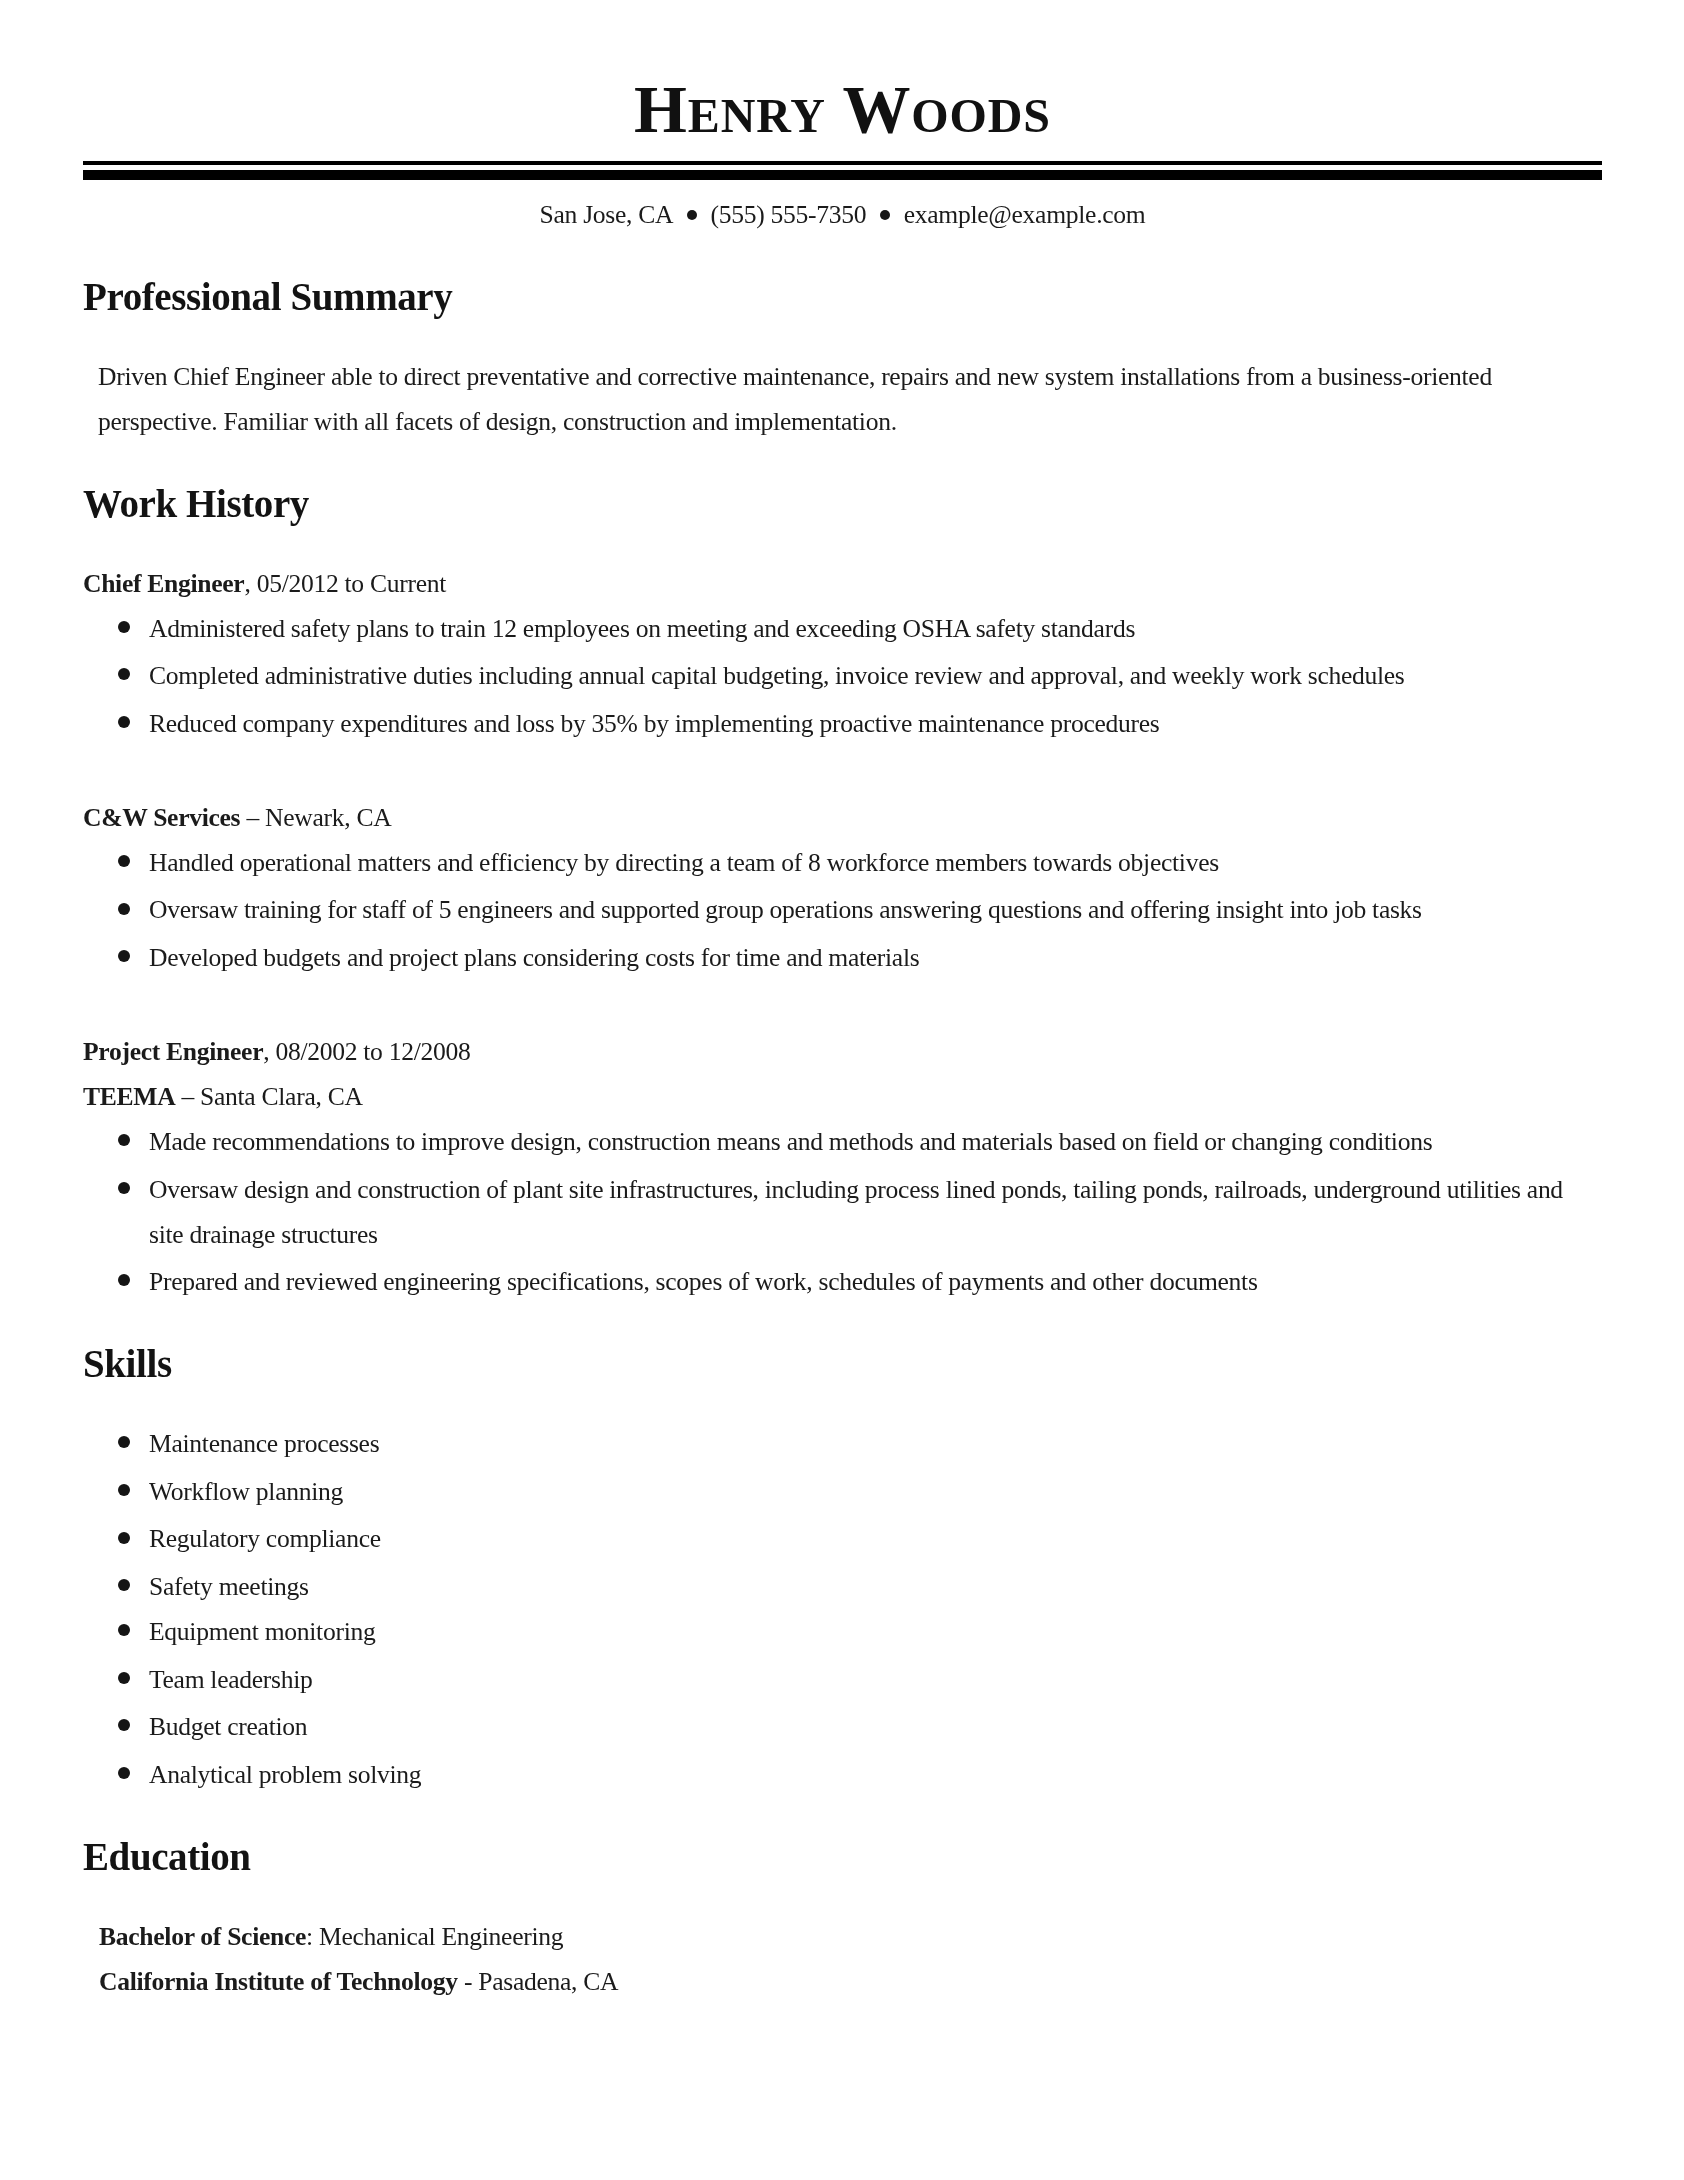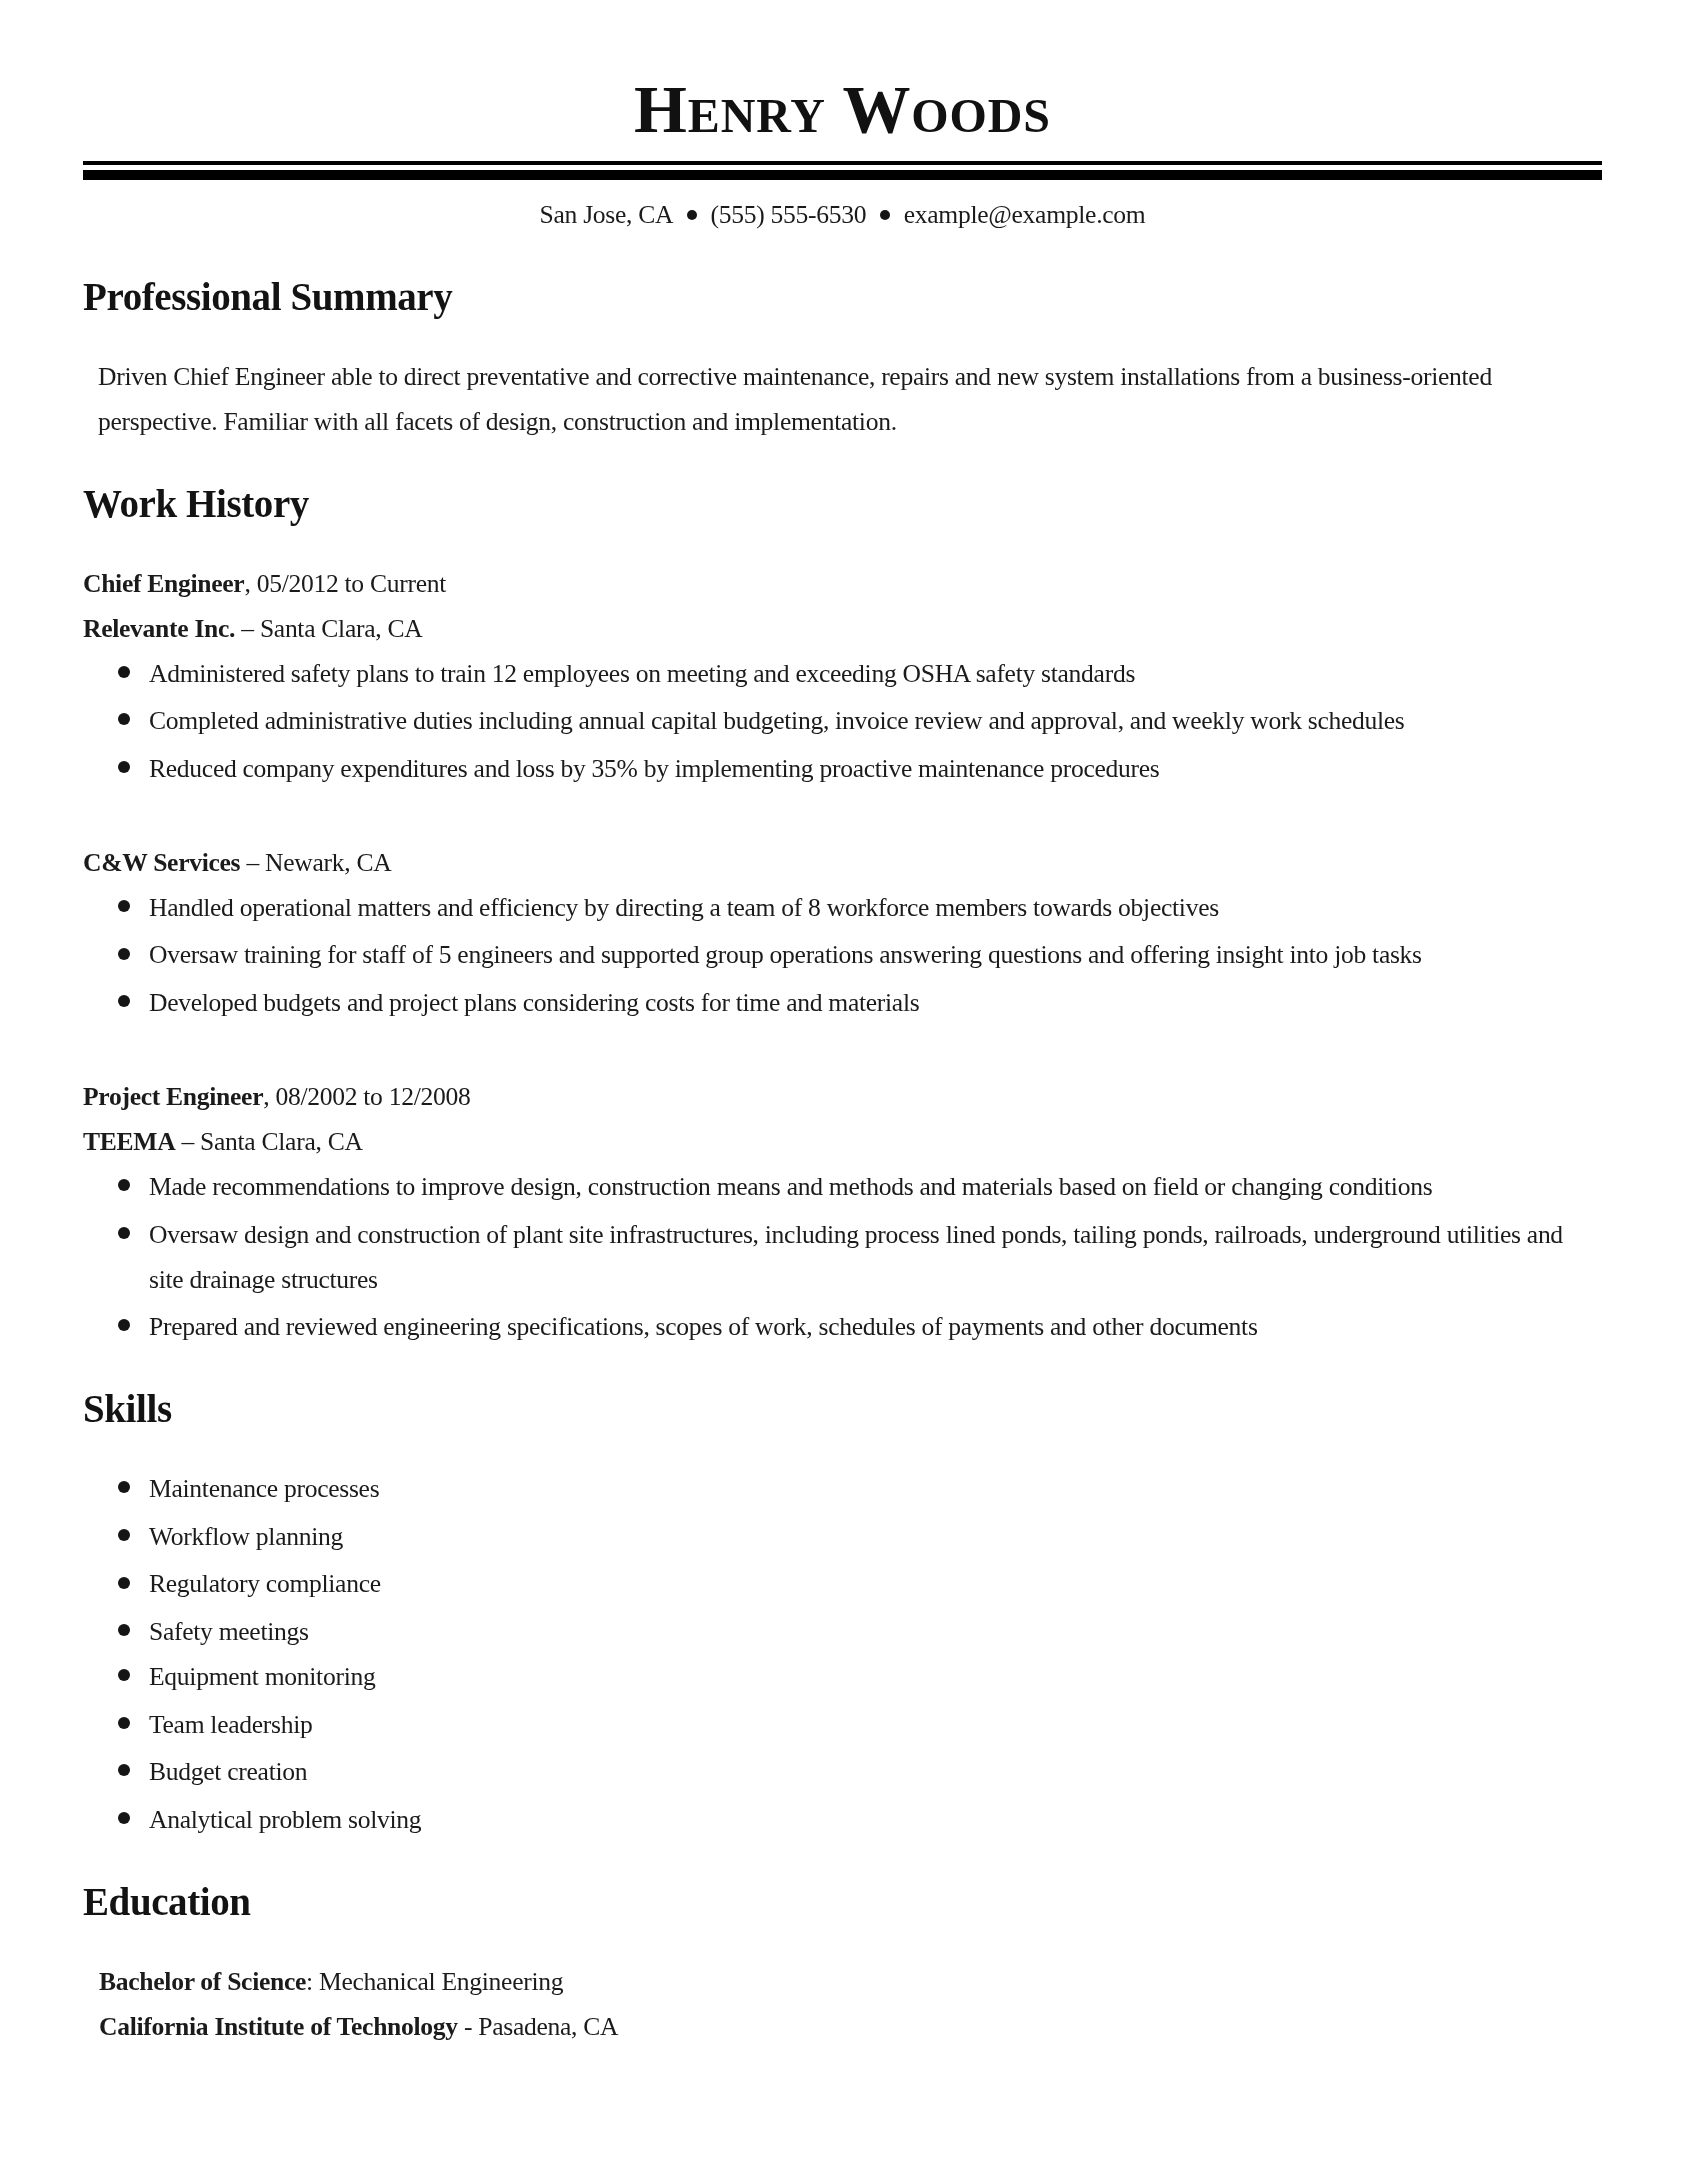--- a/index.html
+++ b/index.html
@@ -112,35 +112,34 @@
 
   <header>
     <h1 class="name">Henry Woods</h1>
 
     <div class="rules">
       <div class="rule-thin"></div>
       <div class="rule-thick"></div>
     </div>
 
     <p class="contact">
-      <span>San Jose, CA</span><span class="sep-dot"></span><span>(555) 555-6530</span><span class="sep-dot"></span><span>example@example.com</span>
+      <span>San Jose, CA</span><span class="sep-dot"></span><span>(555) 555-7350</span><span class="sep-dot"></span><span>example@example.com</span>
     </p>
   </header>
 
   <section>
     <h2 class="section-heading">Professional Summary</h2>
     <p class="body-text">Driven Chief Engineer able to direct preventative and corrective maintenance, repairs and new system installations from a business-oriented perspective. Familiar with all facets of design, construction and implementation.</p>
   </section>
 
   <section>
     <h2 class="section-heading">Work History</h2>
 
     <article class="job">
       <p><span class="b">Chief Engineer</span><span>, 05/2012 to Current</span></p>
-      <p><span class="b">Relevante Inc.</span><span> – Santa Clara, CA</span></p>
       <ul class="bullets">
         <li><span class="li-dot"></span><span>Administered safety plans to train 12 employees on meeting and exceeding OSHA safety standards</span></li>
         <li><span class="li-dot"></span><span>Completed administrative duties including annual capital budgeting, invoice review and approval, and weekly work schedules</span></li>
         <li><span class="li-dot"></span><span>Reduced company expenditures and loss by 35% by implementing proactive maintenance procedures</span></li>
       </ul>
     </article>
 
     <article class="job">
       <p><span class="b">C&amp;W Services</span><span> – Newark, CA</span></p>
       <ul class="bullets">

